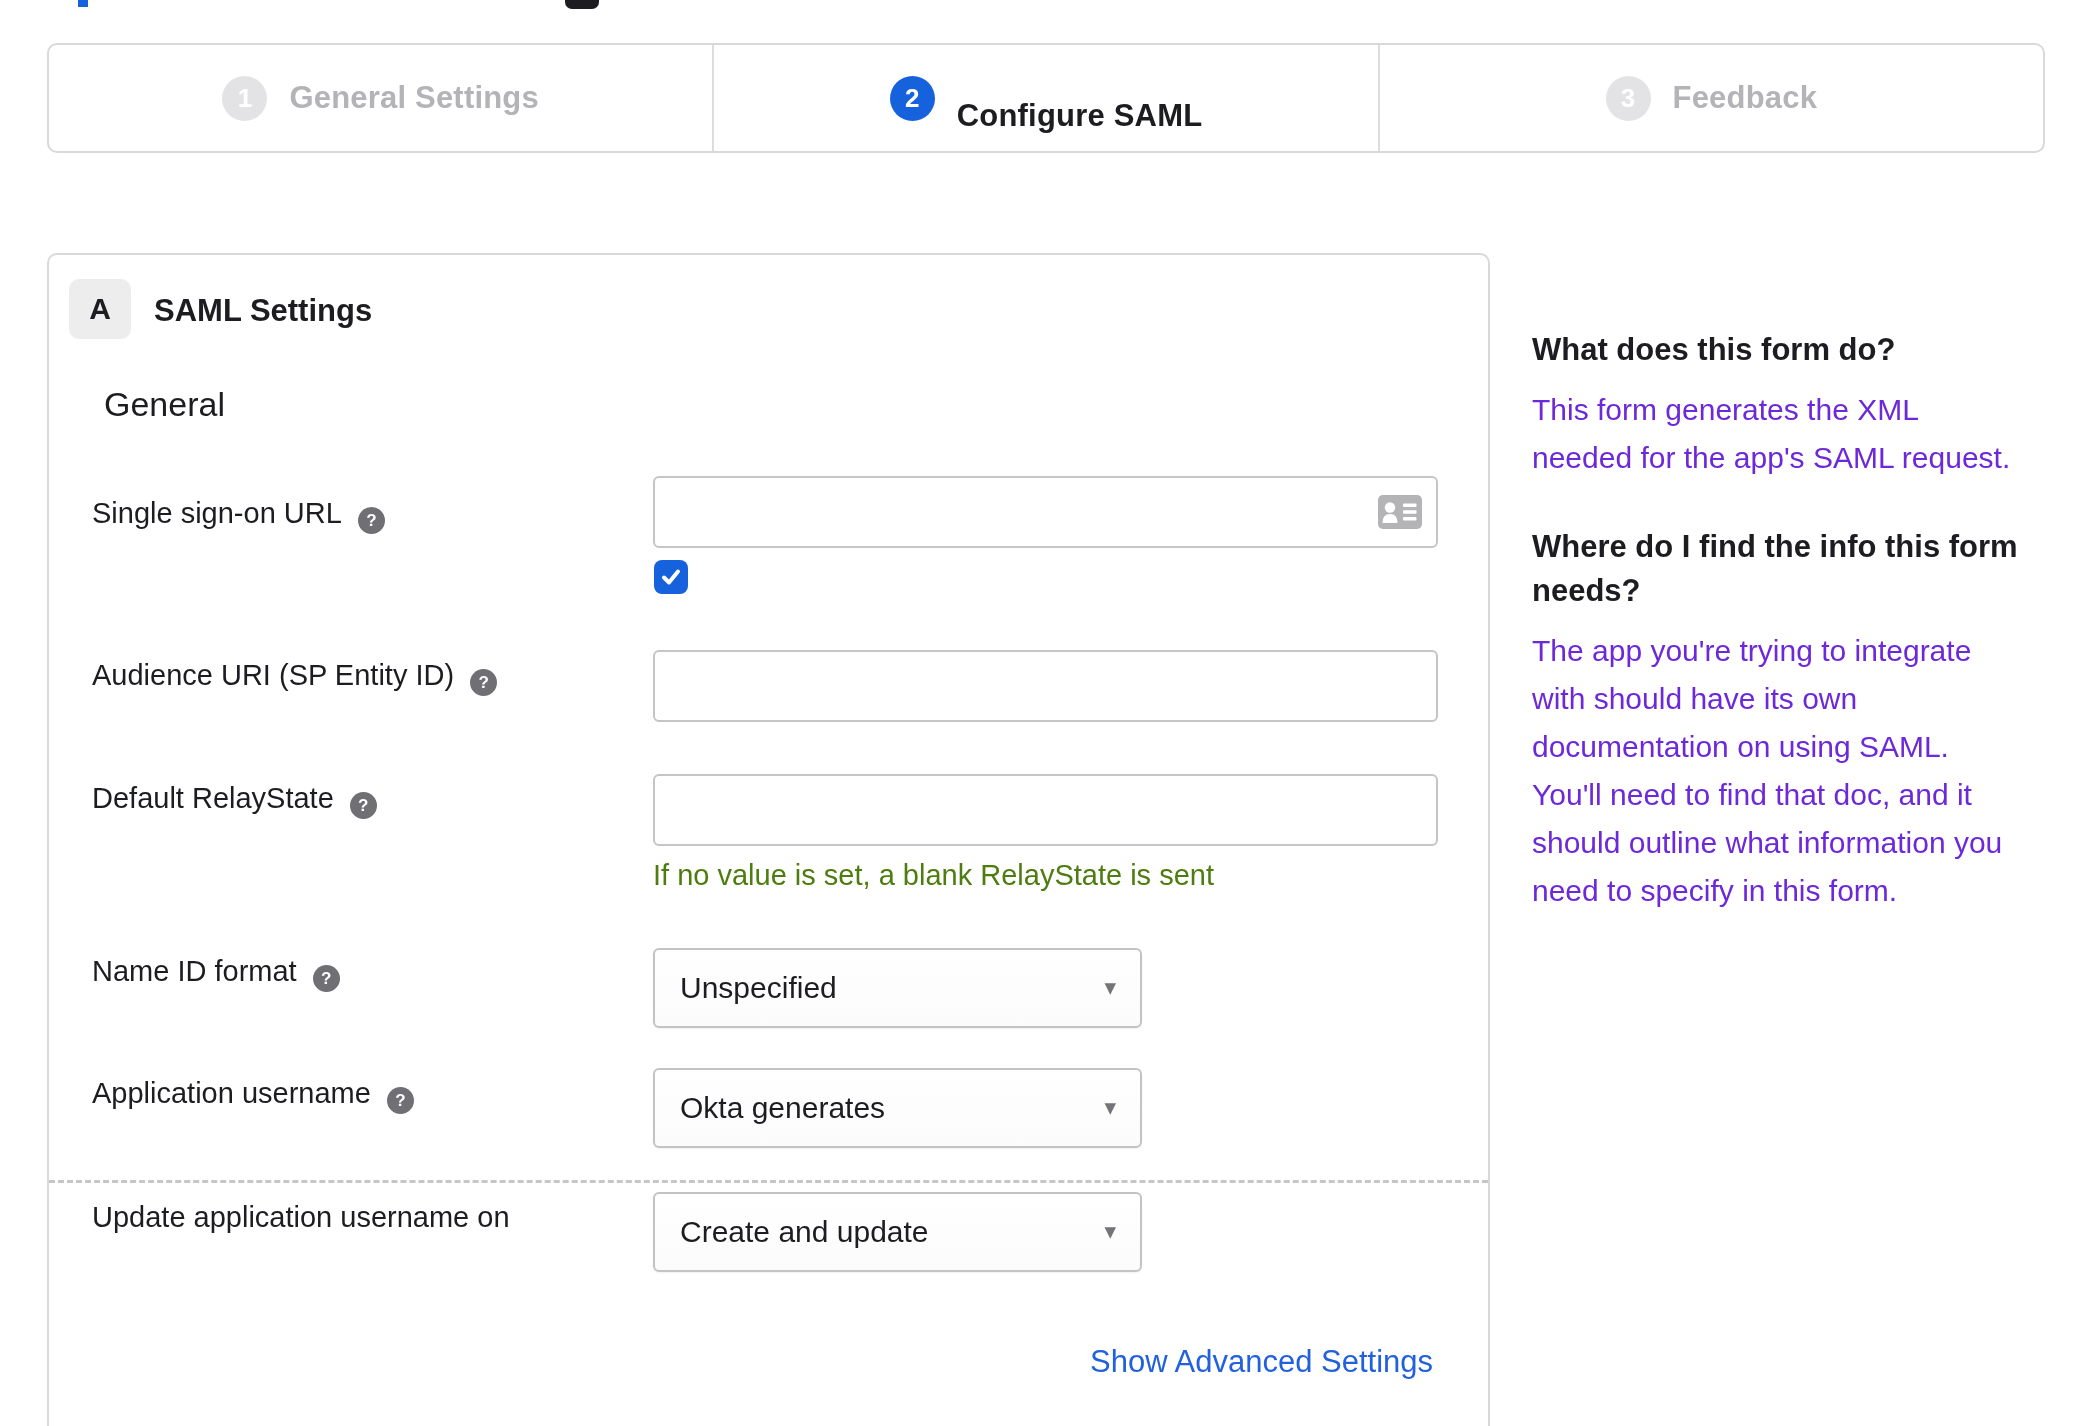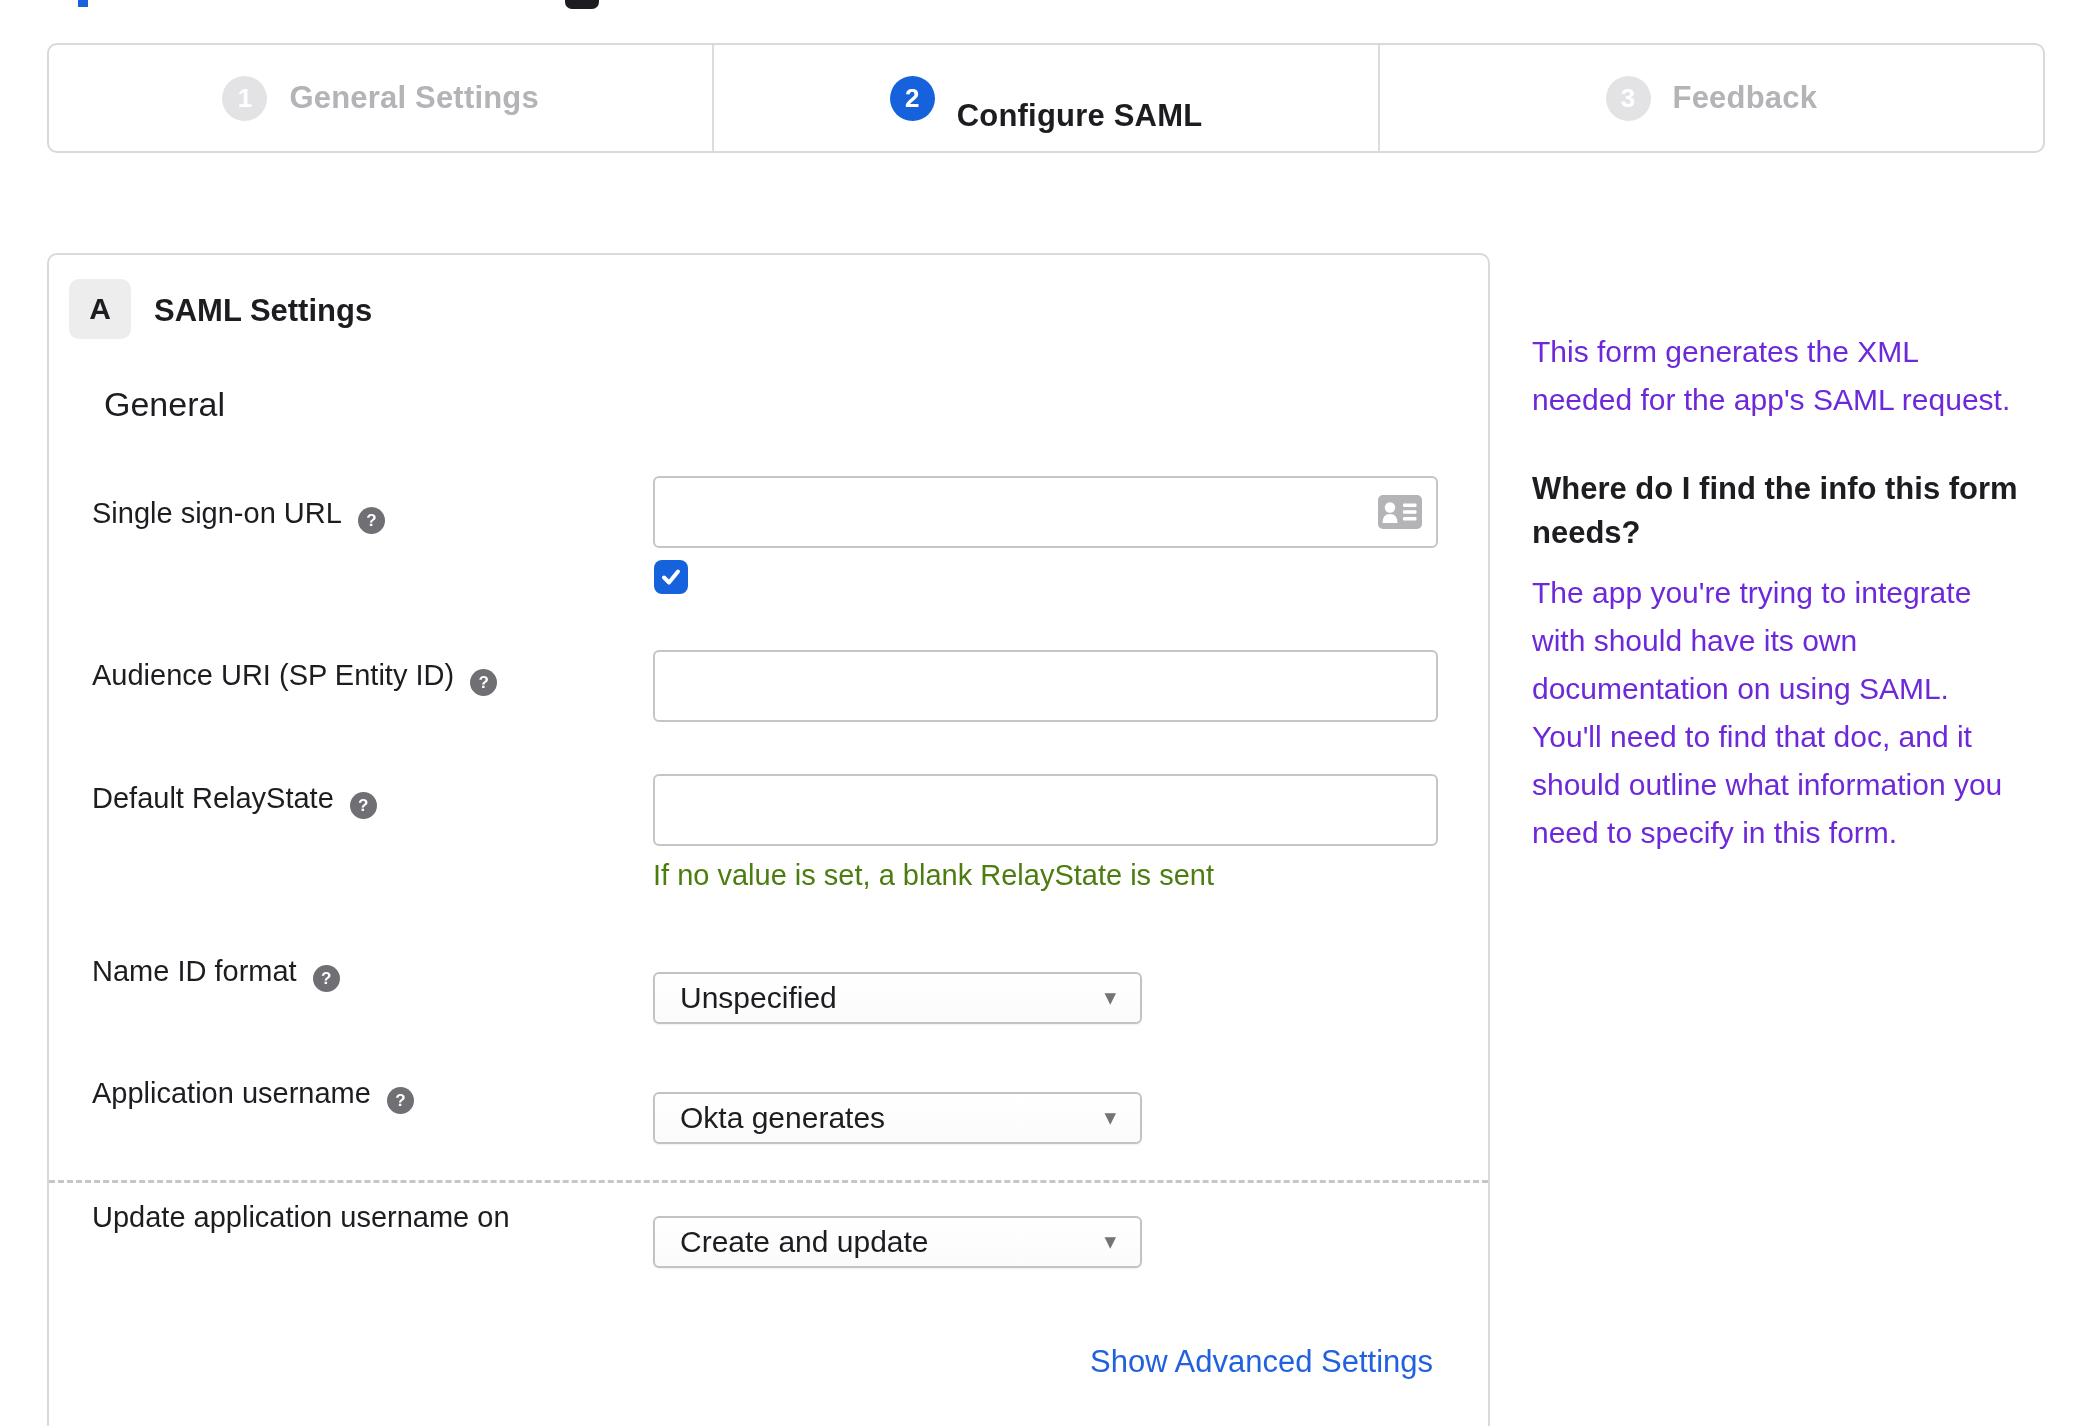--- a/index.html
+++ b/index.html
@@ -74,25 +74,25 @@
   .checkbox {
     position: absolute; left: 605px; top: 305px; width: 34px; height: 34px;
     background: #1662dd; border-radius: 8px; cursor: pointer;
     display: flex; align-items: center; justify-content: center;
   }
   .checkbox-label { position: absolute; left: 660px; top: 306px; font-size: 30px; color: #1d1d21; }
 
   .hint { position: absolute; left: 604px; top: 604px; font-size: 29px; color: #4d7c0f; }
 
   .select-box {
-    position: absolute; left: 604px; width: 489px; height: 52px;
+    position: absolute; left: 604px; width: 489px; height: 80px;
     border: 2px solid #c3c3c6; border-radius: 6px;
     background: linear-gradient(#ffffff, #fbfbfc);
     box-shadow: 0 1px 2px rgba(0,0,0,0.06);
-    display: flex; align-items: center; cursor: pointer; margin-top: 24px;
+    display: flex; align-items: center; cursor: pointer;
   }
   .select-value { font-size: 30px; color: #1d1d21; padding-left: 25px; }
   .select-caret {
     position: absolute; right: 24px; top: 50%; transform: translateY(-52%);
     font-size: 23px; color: #737378; line-height: 1;
   }
 
   .advanced-link {
     position: absolute; right: 55px; top: 1089px;
     font-size: 31px; color: #2161dd; cursor: pointer; text-decoration: none;
@@ -192,20 +192,21 @@
       <span class="select-caret">▾</span>
     </div>
 
     <a class="advanced-link" href="#">Show Advanced Settings</a>
 
     <div class="dashed-divider"></div>
   </div>
 
   <div class="side-help">
     <div class="side-section">
+      <h3 class="side-heading">What does this form do?</h3>
       <p class="side-body">This form generates the XML needed for the app's SAML request.</p>
     </div>
     <div class="side-section">
       <h3 class="side-heading">Where do I find the info this form needs?</h3>
       <p class="side-body">The app you're trying to integrate with should have its own documentation on using SAML. You'll need to find that doc, and it should outline what information you need to specify in this form.</p>
     </div>
   </div>
 
 </div>
 

